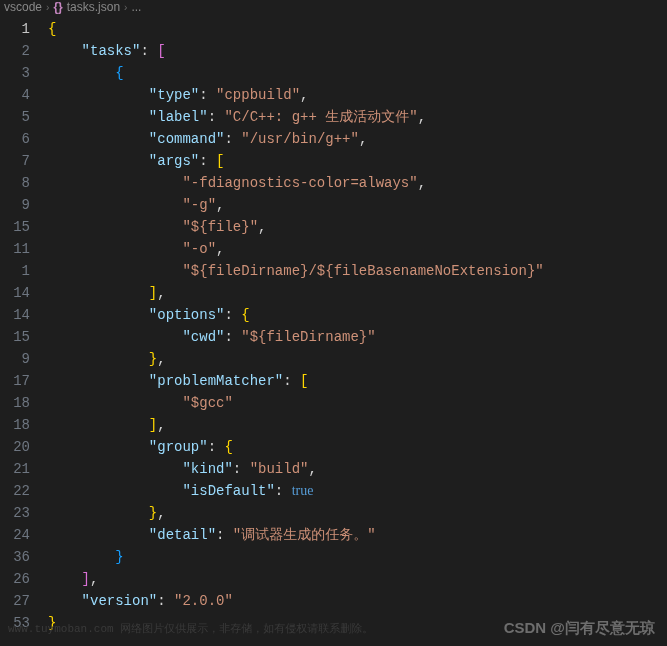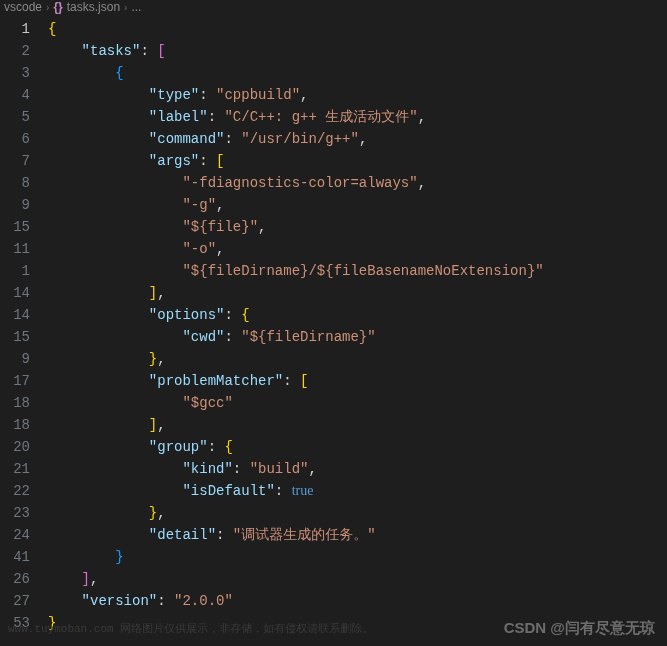--- a/index.html
+++ b/index.html
@@ -120,21 +120,21 @@
       <div class="line-num">15</div>
       <div class="line-num">9</div>
       <div class="line-num">17</div>
       <div class="line-num">18</div>
       <div class="line-num">18</div>
       <div class="line-num">20</div>
       <div class="line-num">21</div>
       <div class="line-num">22</div>
       <div class="line-num">23</div>
       <div class="line-num">24</div>
-      <div class="line-num">41</div>
+      <div class="line-num">36</div>
       <div class="line-num">26</div>
       <div class="line-num">27</div>
       <div class="line-num">53</div>
     </div>
   <div class="code" id="code"><div class="code-line"><span class="tok-brace">{</span></div><div class="code-line">    <span class="tok-key">"tasks"</span><span class="tok-punct">: </span><span class="tok-bracket">[</span></div><div class="code-line">        <span class="tok-bracket2">{</span></div><div class="code-line">            <span class="tok-key">"type"</span><span class="tok-punct">: </span><span class="tok-string">"cppbuild"</span><span class="tok-punct">,</span></div><div class="code-line">            <span class="tok-key">"label"</span><span class="tok-punct">: </span><span class="tok-string">"C/C++: g++ 生成活动文件"</span><span class="tok-punct">,</span></div><div class="code-line">            <span class="tok-key">"command"</span><span class="tok-punct">: </span><span class="tok-string">"/usr/bin/g++"</span><span class="tok-punct">,</span></div><div class="code-line">            <span class="tok-key">"args"</span><span class="tok-punct">: </span><span class="tok-brace">[</span></div><div class="code-line">                <span class="tok-string">"-fdiagnostics-color=always"</span><span class="tok-punct">,</span></div><div class="code-line">                <span class="tok-string">"-g"</span><span class="tok-punct">,</span></div><div class="code-line">                <span class="tok-string">"${file}"</span><span class="tok-punct">,</span></div><div class="code-line">                <span class="tok-string">"-o"</span><span class="tok-punct">,</span></div><div class="code-line">                <span class="tok-string">"${fileDirname}/${fileBasenameNoExtension}"</span></div><div class="code-line">            <span class="tok-brace">]</span><span class="tok-punct">,</span></div><div class="code-line">            <span class="tok-key">"options"</span><span class="tok-punct">: </span><span class="tok-brace">{</span></div><div class="code-line">                <span class="tok-key">"cwd"</span><span class="tok-punct">: </span><span class="tok-string">"${fileDirname}"</span></div><div class="code-line">            <span class="tok-brace">}</span><span class="tok-punct">,</span></div><div class="code-line">            <span class="tok-key">"problemMatcher"</span><span class="tok-punct">: </span><span class="tok-brace">[</span></div><div class="code-line">                <span class="tok-string">"$gcc"</span></div><div class="code-line">            <span class="tok-brace">]</span><span class="tok-punct">,</span></div><div class="code-line">            <span class="tok-key">"group"</span><span class="tok-punct">: </span><span class="tok-brace">{</span></div><div class="code-line">                <span class="tok-key">"kind"</span><span class="tok-punct">: </span><span class="tok-string">"build"</span><span class="tok-punct">,</span></div><div class="code-line">                <span class="tok-key">"isDefault"</span><span class="tok-punct">: </span><span class="tok-keyword">true</span></div><div class="code-line">            <span class="tok-brace">}</span><span class="tok-punct">,</span></div><div class="code-line">            <span class="tok-key">"detail"</span><span class="tok-punct">: </span><span class="tok-string">"调试器生成的任务。"</span></div><div class="code-line">        <span class="tok-bracket2">}</span></div><div class="code-line">    <span class="tok-bracket">]</span><span class="tok-punct">,</span></div><div class="code-line">    <span class="tok-key">"version"</span><span class="tok-punct">: </span><span class="tok-string">"2.0.0"</span></div><div class="code-line"><span class="tok-brace">}</span></div></div>
 </div>
 
 <div class="watermark">CSDN @闫有尽意无琼</div>
 <div class="faded-wm">www.tuymoban.com 网络图片仅供展示，非存储，如有侵权请联系删除。</div>
 

